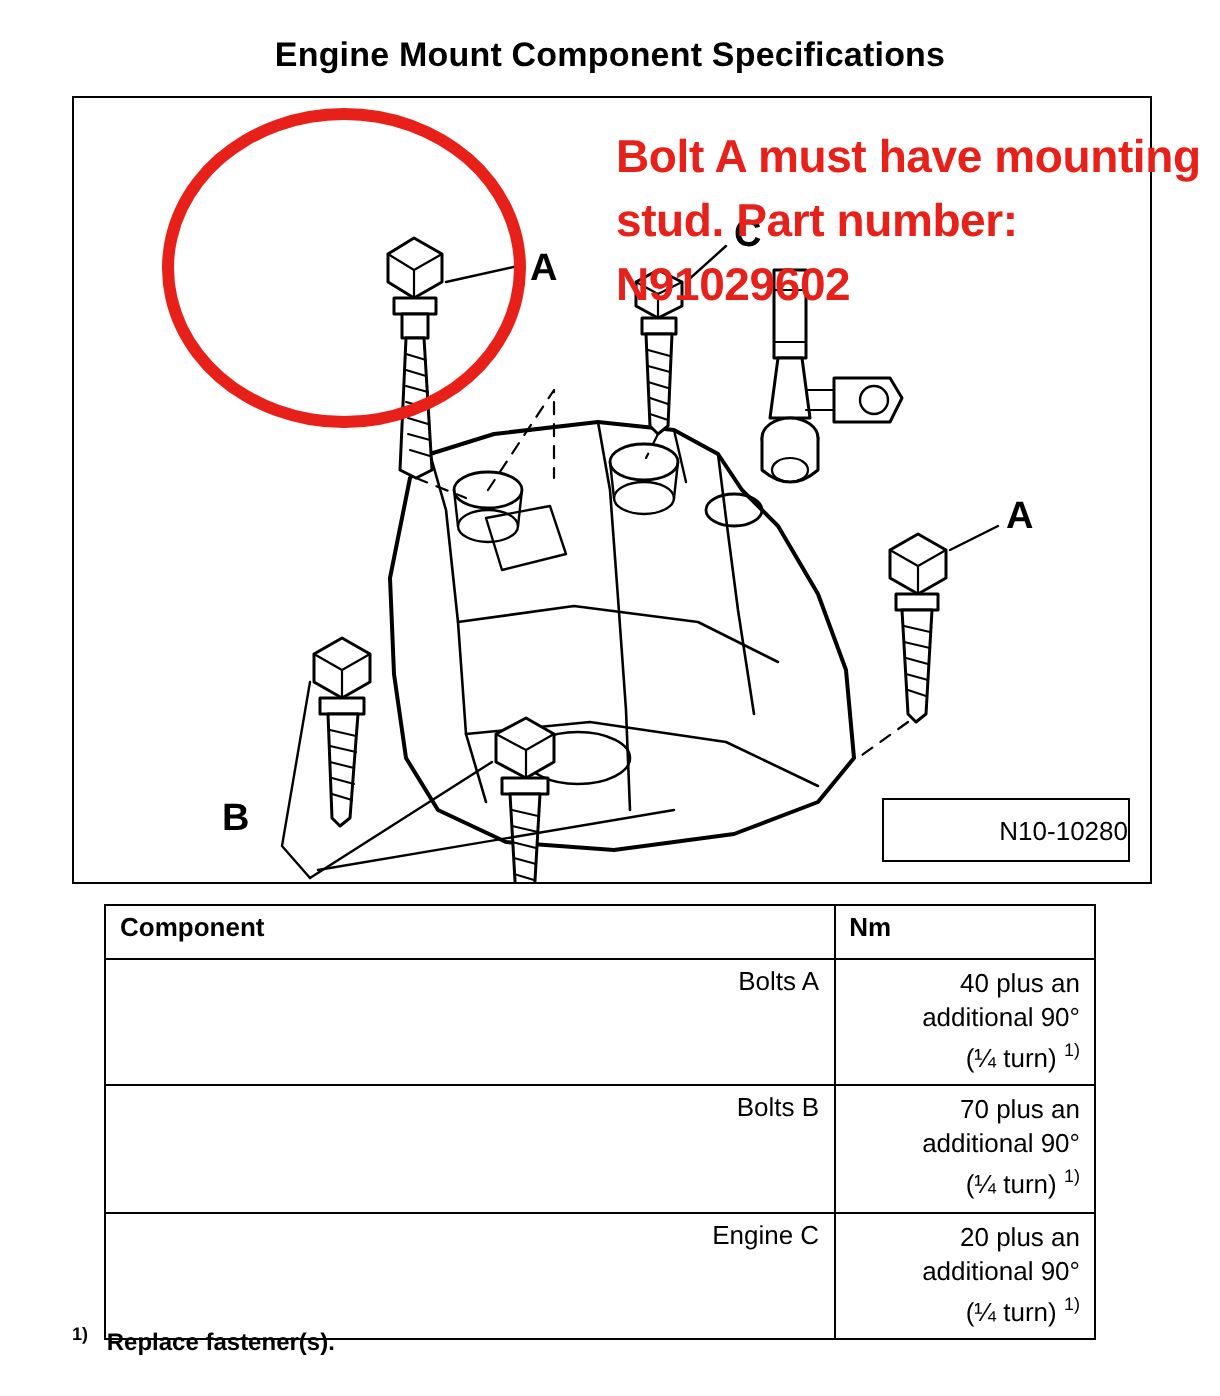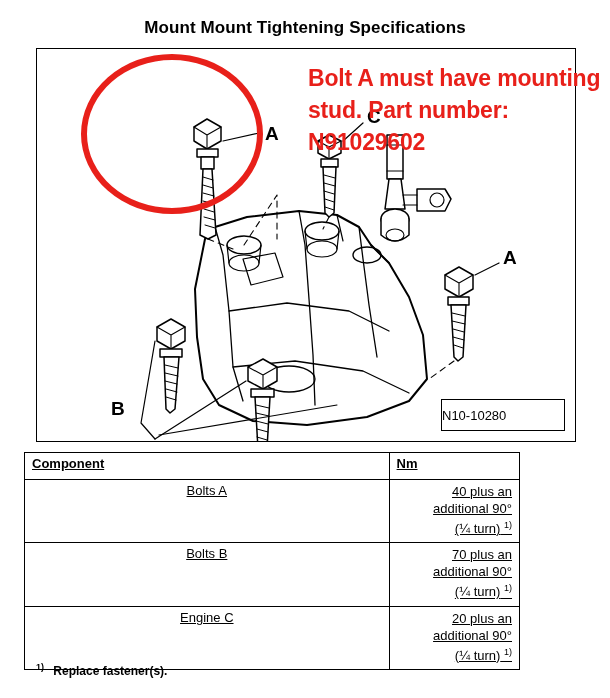--- a/index.html
+++ b/index.html
@@ -48,21 +48,21 @@
   .fig-code-box {
     position: absolute;
     right: 10px;
     bottom: 10px;
     width: 122px;
     height: 30px;
     border: 1px solid #000;
     background: #fff;
     display: flex;
     align-items: center;
-    justify-content: flex-start;
+    justify-content: flex-end;
     font-size: 13px;
   }
   .annotation-circle {
     position: absolute;
     left: 81px;
     top: 54px;
     width: 182px;
     height: 160px;
     border: 6px solid #e8201a;
     border-radius: 50%;
@@ -76,25 +76,24 @@
     color: #e8201a;
     font-size: 23px;
     font-weight: bold;
     line-height: 32px;
     letter-spacing: -0.2px;
   }
   
   .spec-table {
     position: absolute;
     top: 452px;
-    left: 24px;
+    left: 52px;
     width: 496px;
     border-collapse: collapse;
     font-size: 13px;
-    text-decoration: underline;
   }
   .spec-table th, .spec-table td {
     border: 1px solid #000;
     padding: 3px 7px;
     vertical-align: top;
   }
   .spec-table thead th {
     font-weight: bold;
     height: 20px;
   }
@@ -105,21 +104,21 @@
   .col-nm {
     text-align: left;
     width: 128px;
   }
   .spec-table td.val {
     text-align: right;
     line-height: 17px;
     padding-bottom: 5px;
   }
   .spec-table td.comp {
-    text-align: center;
+    text-align: right;
   }
   sup.fn {
     font-size: 9px;
     vertical-align: super;
   }
   .footnote {
     position: absolute;
     top: 662px;
     left: 36px;
     font-size: 12px;
@@ -137,21 +136,21 @@
     font-family: "Liberation Sans", sans-serif;
     font-weight: bold;
     font-size: 19px;
   }
 </style>
 </head>
 <body>
 
 <div class="page">
 
-  <div class="page-title">Mount Mount Tightening Specifications</div>
+  <div class="page-title">Engine Mount Component Specifications</div>
 
   <div class="figure-box">
     <svg class="fig-svg" width="538" height="392" viewBox="0 0 538 392">
       <g fill="none" stroke="#000" stroke-width="1.6" stroke-linejoin="round" stroke-linecap="round">
 
         <path d="M168 190 L178 178 L210 168 L262 162 L300 166 L322 178 L334 196
                  L352 214 L372 248 L386 286 L390 330 L372 352 L330 368 L270 376
                  L216 372 L182 356 L166 330 L160 288 L158 240 Z" fill="#ffffff" stroke="#000" stroke-width="2"></path>
 
         <path d="M178 178 L186 206 L192 262 L196 318 L206 352" stroke-width="1.3"></path>

